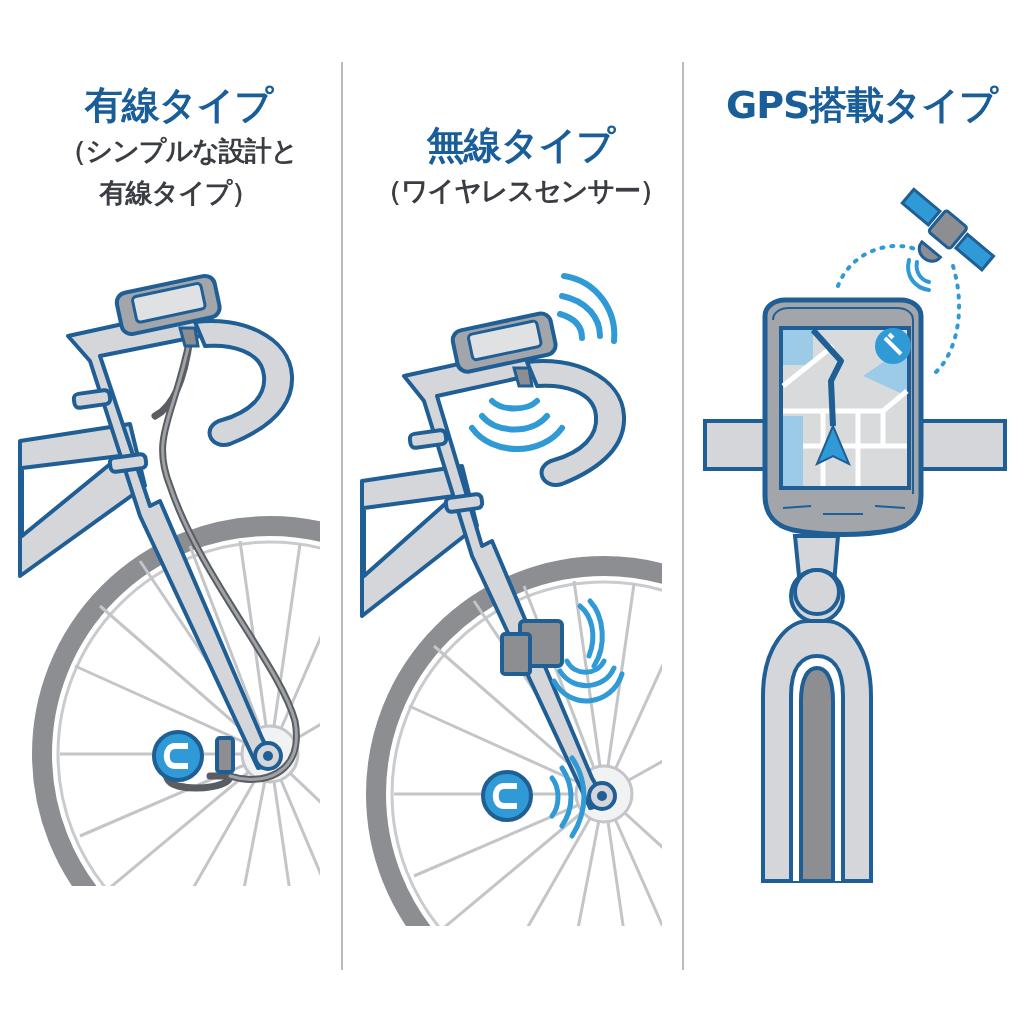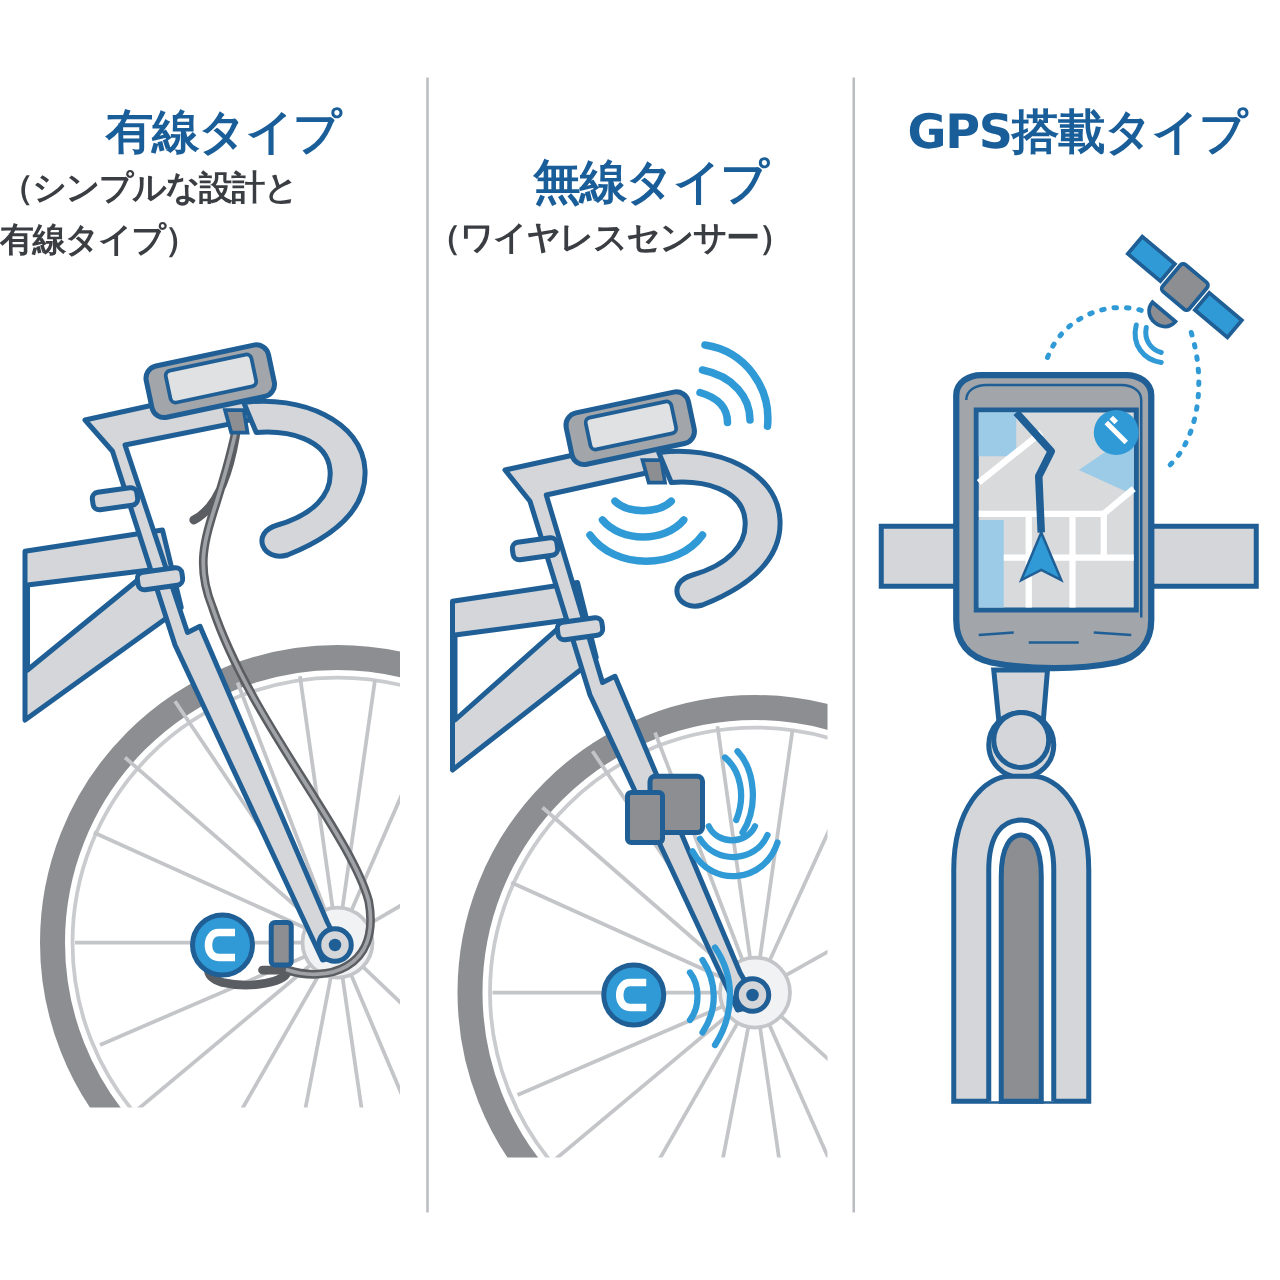--- a/index.html
+++ b/index.html
@@ -2,21 +2,21 @@
 <html><head>
 <meta charset="utf-8">
 <style>
   html, body { margin: 0; padding: 0; background: #ffffff; }
   body { width: 1024px; height: 1024px; position: relative; overflow: hidden;
          font-family: "DejaVu Sans", "Liberation Sans", sans-serif; }
   .divider { position: absolute; top: 62px; width: 2px; height: 908px; background: #b9bcc0; }
   .panel { position: absolute; top: 16px; height: 824px; padding-left: 16px; }
   .title { position: absolute; left: 0; right: 0; text-align: center; top: 64px;
            font-size: 38px; font-weight: bold; color: #1a5e99; letter-spacing: -1px; white-space: nowrap; }
-  .subtitle { position: absolute; left: 0; right: 0; top: 114px;
+  .subtitle { position: absolute; left: 0; right: 0; text-align: center; top: 114px;
               font-size: 27px; font-weight: bold; color: #3a3d42; line-height: 42px; letter-spacing: -1px; }
   .footer { position: absolute; left: 0; right: 0; text-align: center; top: 928px;
             font-size: 34px; font-weight: bold; color: #1a5e99; letter-spacing: -1.5px; white-space: nowrap; }
   svg.art { position: absolute; left: 0; top: 0; }
 </style>
 </head>
 <body>
 
 <div class="divider" style="left:341px;"></div>
 <div class="divider" style="left:682px;"></div>

